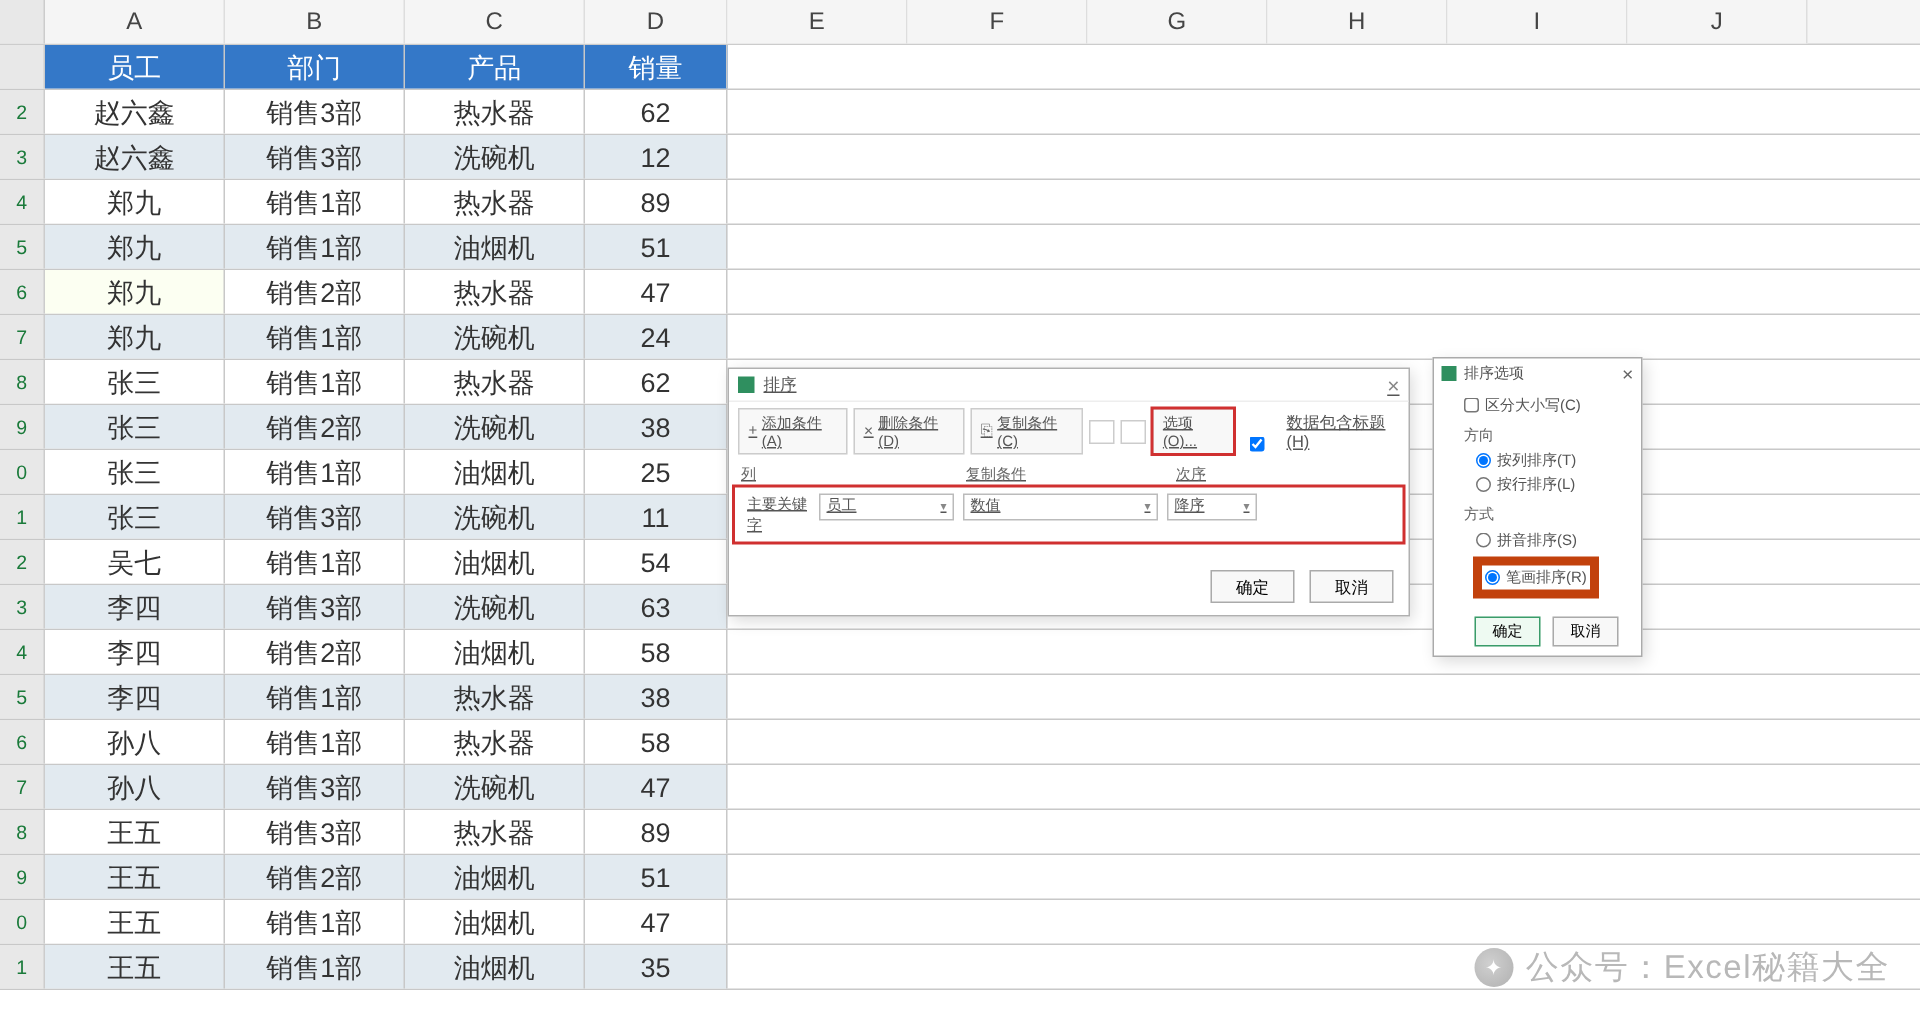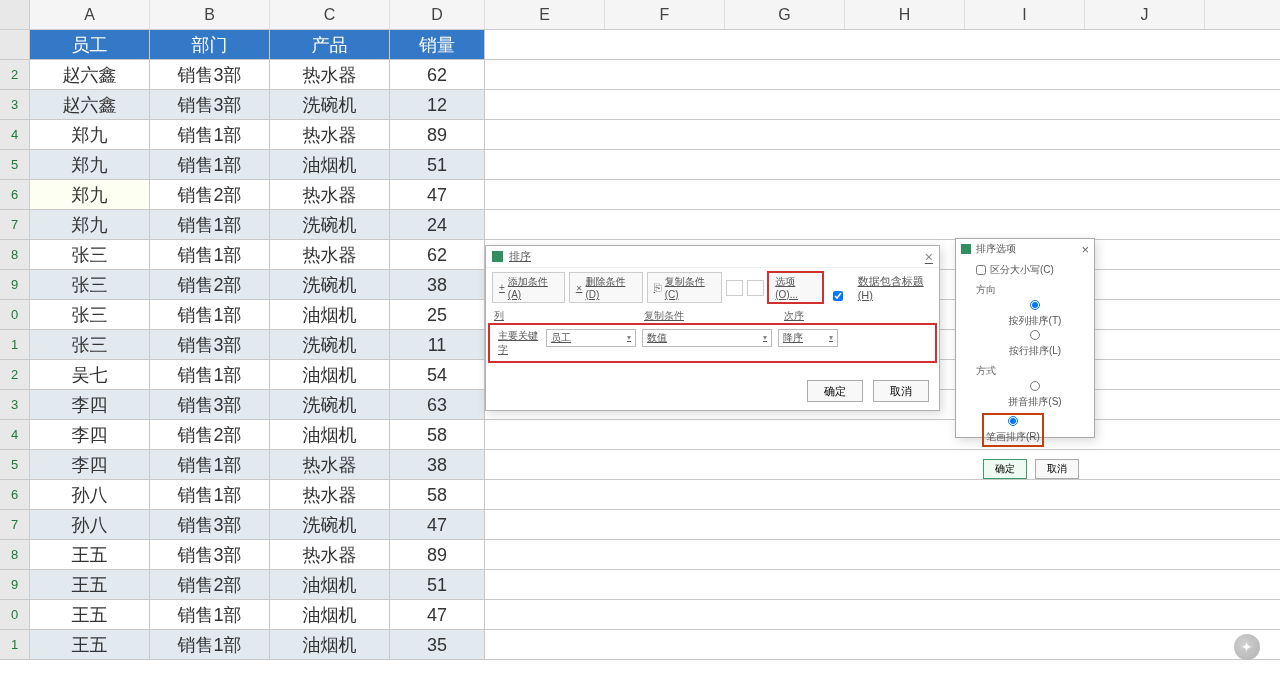--- a/index.html
+++ b/index.html
@@ -218,24 +218,24 @@
 .options-dialog .titlebar2 .close {
   margin-left: auto; font-size: 13px; color: #666; cursor: pointer;
 }
 .options-body {
   padding: 4px 8px;
   margin-left: 12px;
 }
 .opt-check { display: flex; align-items: center; gap: 4px; margin-bottom: 6px; }
 .opt-check input { width: 10px; height: 10px; }
 .opt-group-title { font-size: 10px; color: #666; margin-bottom: 3px; }
-.opt-radio { display: flex; align-items: center; gap: 4px; margin: 2px 0 2px 8px; flex-direction: column; }
+.opt-radio { display: flex; align-items: center; gap: 4px; margin: 2px 0 2px 8px; }
 .opt-radio input { width: 10px; height: 10px; }
 .opt-red-box {
-  border: 2px solid #c2410c;
+  border: 6px solid #c2410c;
   padding: 1px 2px;
   margin: 2px 0 2px 6px;
   display: inline-flex;
 }
 .options-dialog .dialog-buttons2 {
   display: flex;
   gap: 8px;
   justify-content: center;
   margin-top: 10px;
 }
@@ -533,13 +533,14 @@
     </div>
     <div class="dialog-buttons2">
       <button class="dlg-btn2 primary">确定</button>
       <button class="dlg-btn2">取消</button>
     </div>
   </div>
 </div>
 
 <div class="watermark">
   <div class="wm-icon">✦</div>
+  <span>公众号：Excel秘籍大全</span>
 </div>
 
 </body></html>

